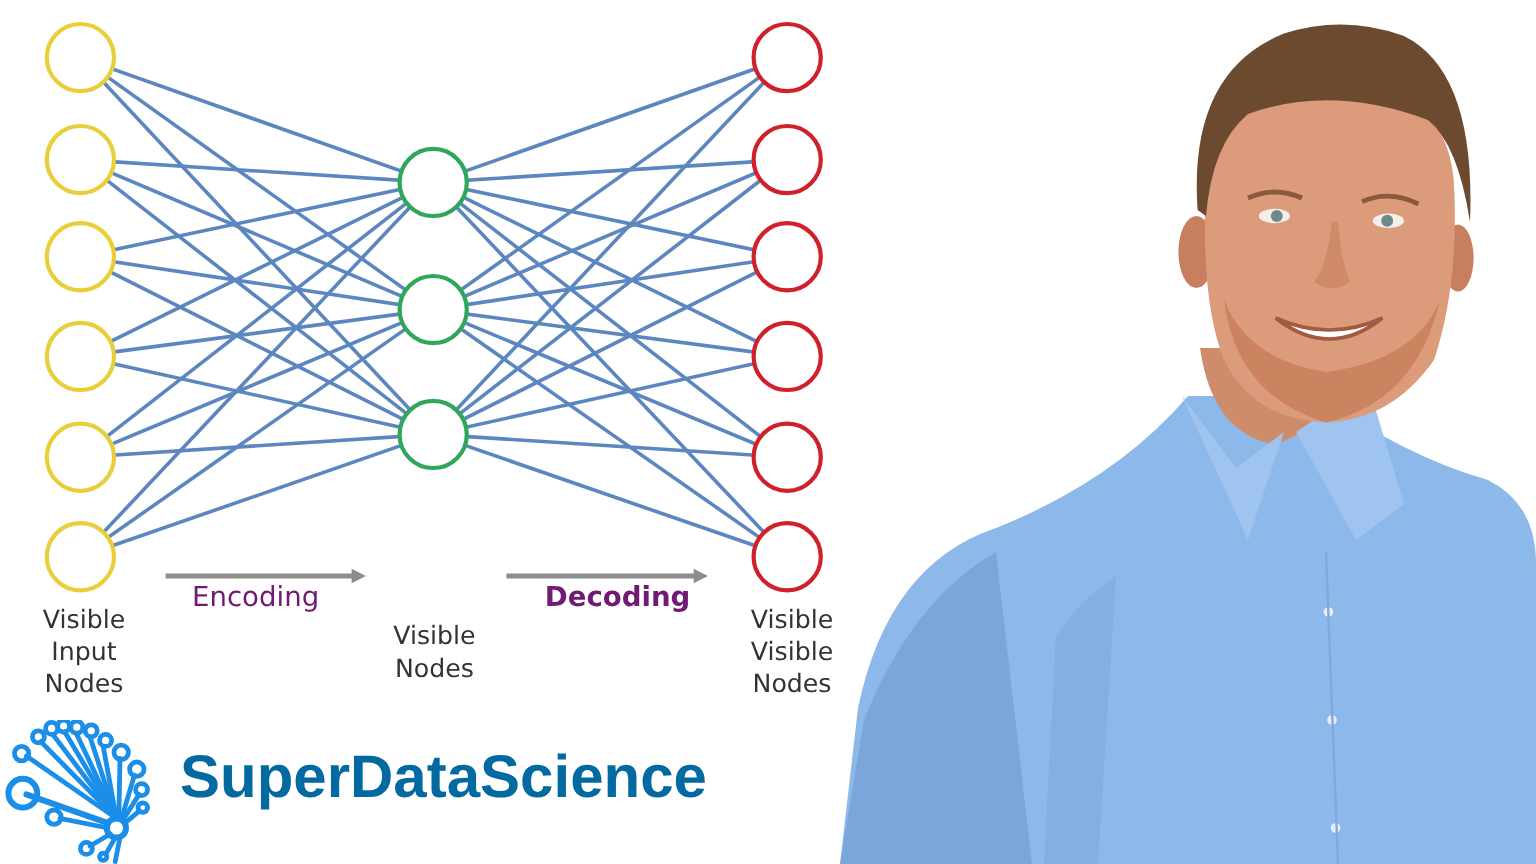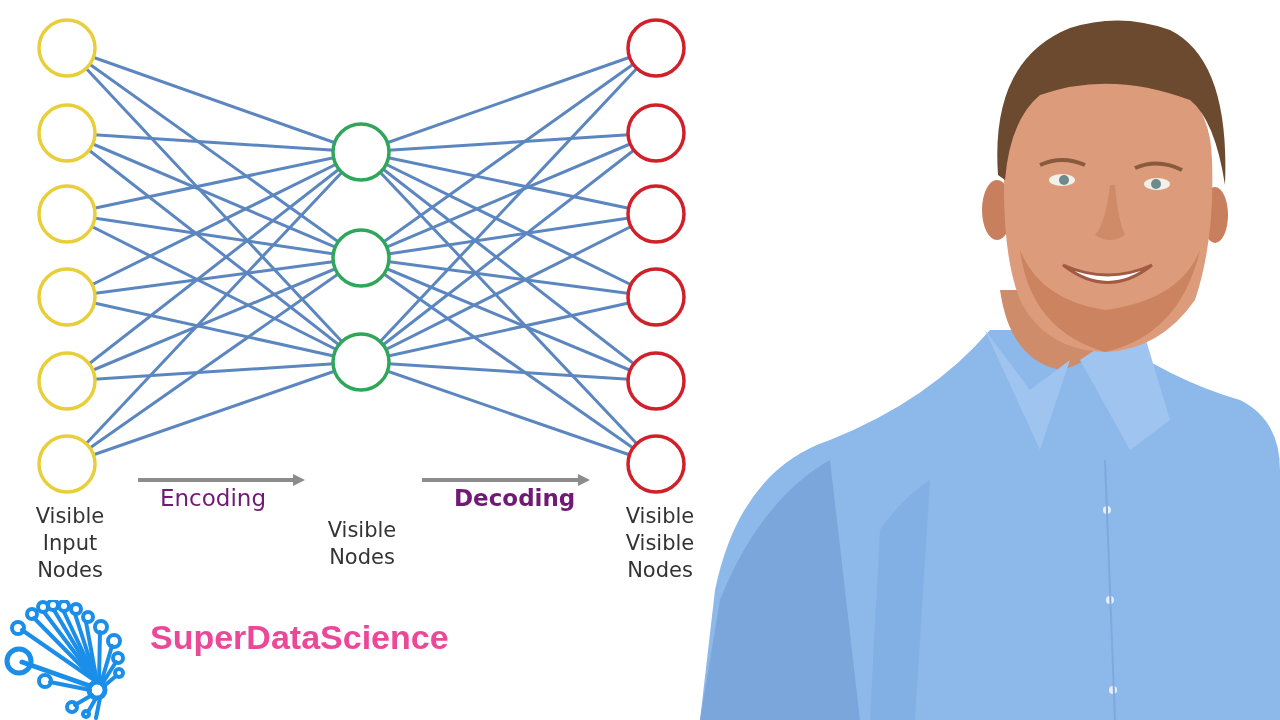--- a/index.html
+++ b/index.html
@@ -1,21 +1,21 @@
 <!DOCTYPE html>
 <html><head>
 <meta charset="utf-8">
 <style>
   html, body { margin:0; padding:0; }
   body { width:1280px; height:720px; overflow:hidden; background:#ffffff; position:relative; font-family:"DejaVu Sans", sans-serif; }
   #diagram { position:absolute; left:0; top:0; width:720px; height:600px; }
   .label { position:absolute; color:#333333; font-size:21px; line-height:27px; text-align:center; font-family:"DejaVu Sans", sans-serif; }
   .arrow-label { position:absolute; color:#701a75; font-size:23px; font-family:"DejaVu Sans", sans-serif;text-align:center; }
   #logo { position:absolute; left:0; top:600px; width:680px; height:120px; }
-  #brand { position:absolute; left:150px; top:618px; font-size:34px; font-weight:bold; color:#ec4899; letter-spacing:0px; font-family:"Liberation Sans", sans-serif; }
+  #brand { position:absolute; left:150px; top:618px; font-size:50px; font-weight:bold; color:#0369a1; letter-spacing:0px; font-family:"Liberation Sans", sans-serif; }
   #presenter { position:absolute; left:660px; top:0; width:620px; height:720px; }
 </style>
 </head>
 <body>
 
 <svg id="diagram" viewBox="0 0 720 600" width="720" height="600">
   <g id="edges">
       <line x1="67" y1="48" x2="361" y2="152" stroke="#5b86c0" stroke-width="3"></line>
       <line x1="67" y1="48" x2="361" y2="258" stroke="#5b86c0" stroke-width="3"></line>
       <line x1="67" y1="48" x2="361" y2="362" stroke="#5b86c0" stroke-width="3"></line>

